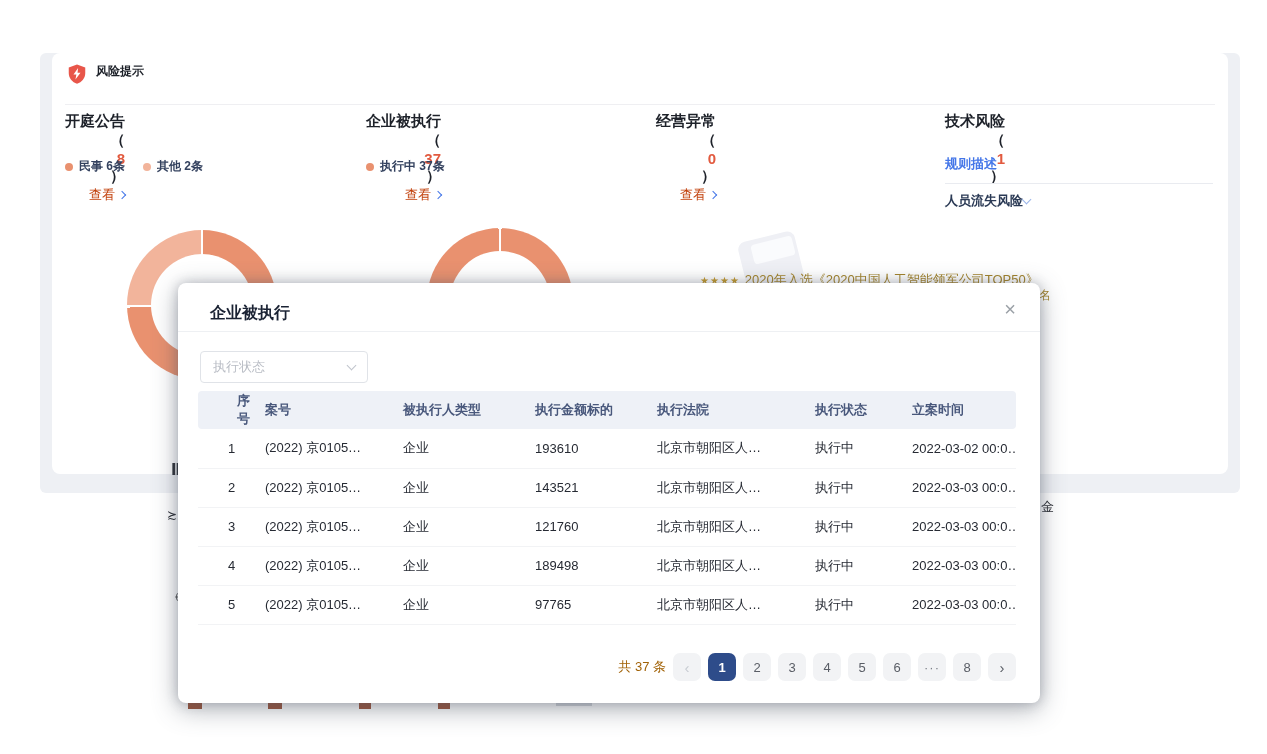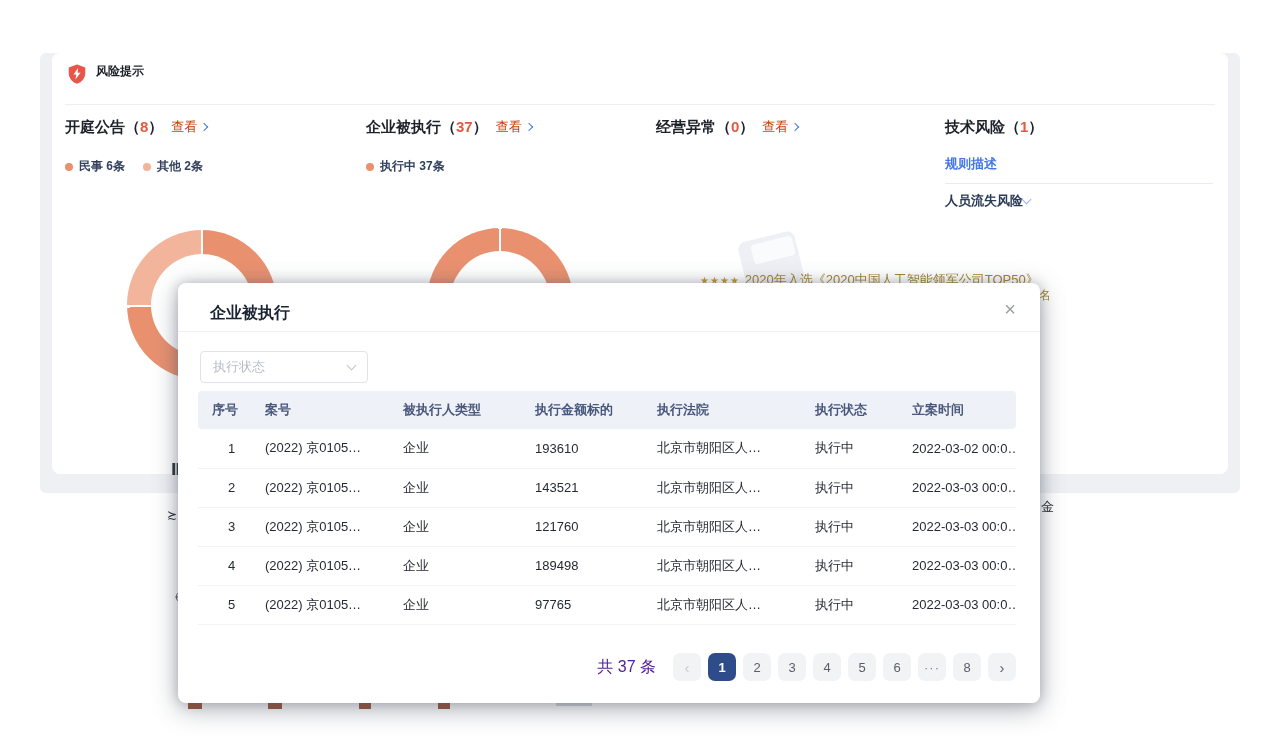--- a/index.html
+++ b/index.html
@@ -9,21 +9,21 @@
 
   
   .gray-panel { position:absolute; left:40px; top:53px; width:1200px; height:440px; background:#eef0f4; border-radius:6px; }
   .card { position:absolute; left:52px; top:53px; width:1176px; height:421px; background:#fff; border-radius:8px; }
 
   .panel-title { position:absolute; left:96px; top:63px; font-size:12px; font-weight:700; color:#1d2129; }
   .shield { position:absolute; left:66px; top:63px; width:22px; height:22px; }
   .card-divider { position:absolute; left:65px; top:104px; width:1150px; height:1px; background:#efeff2; }
 
   
-  .sec-head { position:absolute; top:118px; display:flex; align-items:flex-start; white-space:nowrap; }
+  .sec-head { position:absolute; top:112px; display:flex; align-items:flex-end; white-space:nowrap;flex-direction:column; }
   .sec-title { font-size:15px; font-weight:700; color:#1d2129; }
   .sec-paren { font-size:15px; font-weight:700; color:#1d2129; }
   .sec-count { font-size:15px; font-weight:700; color:#e25a3f; }
   .sec-view { margin-left:8px; font-size:13px; color:#c2410c; cursor:pointer; display:flex; align-items:center; }
   .chev-right { display:inline-block; width:6px; height:6px; border-right:1.5px solid #4476e8; border-bottom:1.5px solid #4476e8; transform:rotate(-45deg); margin-left:4px; }
 
   
   .legend { position:absolute; top:158px; display:flex; align-items:center; gap:18px; }
   .legend-item { display:flex; align-items:center; gap:6px; font-size:12px; color:#33415e; font-weight:600; }
   .dot { width:8px; height:8px; border-radius:50%; }
@@ -65,28 +65,28 @@
   .modal-close { position:absolute; right:20px; top:12px; font-size:20px; color:#9aa0a6; cursor:pointer; line-height:1; padding:4px; }
   .modal-divider { position:absolute; left:0; top:48px; width:100%; height:1px; background:#eef0f3; }
 
   .filter-select { position:absolute; left:22px; top:68px; width:168px; height:32px; border:1px solid #e0e3e8; border-radius:4px;
                    display:flex; align-items:center; justify-content:space-between; padding:0 12px; cursor:pointer; background:#fff; }
   .filter-placeholder { font-size:13px; color:#b8bcc4; }
   .chev-down-gray { display:inline-block; width:7px; height:7px; border-right:1.5px solid #c0c4cc; border-bottom:1.5px solid #c0c4cc; transform:rotate(45deg); margin-top:-3px; }
 
   .modal-table { position:absolute; left:20px; top:108px; width:818px; border-collapse:collapse; table-layout:fixed; }
   .modal-table th { background:#eef1f7; height:38px; font-size:13px; font-weight:700; color:#49587c; text-align:left; padding-left:12px; }
-  .modal-table th:first-child { border-radius:4px 0 0 4px; padding-left:14px; }
+  .modal-table th:first-child { border-radius:4px 0 0 4px; padding-left:39px; }
   .modal-table th:last-child { border-radius:0 4px 4px 0; }
   .modal-table td { height:39px; font-size:13px; color:#262a33; padding-left:12px; border-bottom:1px solid #f2f3f5; white-space:nowrap; overflow:hidden; }
   .modal-table td:first-child { padding-left:30px; }
   .cw1{width:55px;} .cw2{width:138px;} .cw3{width:132px;} .cw4{width:122px;} .cw5{width:158px;} .cw6{width:97px;} .cw7{width:116px;}
 
   .pagination { position:absolute; left:20px; top:370px; width:818px; height:28px; display:flex; justify-content:flex-end; align-items:center; gap:7px; }
-  .pg-total { font-size:16px; color:#4c1d95; margin-right:10px; }
+  .pg-total { font-size:13px; color:#a16207; }
   .pg-btn { min-width:28px; height:28px; border-radius:7px; background:#f2f3f5; color:#5a5e66; font-size:13px;
             display:flex; align-items:center; justify-content:center; cursor:pointer; border:none; }
   .pg-btn.active { background:#2e4c8a; color:#fff; font-weight:700; }
   .pg-prev { color:#c8ccd2; font-size:15px; }
   .pg-next { color:#5a5e66; font-size:15px; }
   .pg-ellipsis { letter-spacing:1px; color:#7b7f87; }
 </style>
 </head>
 <body>
 

